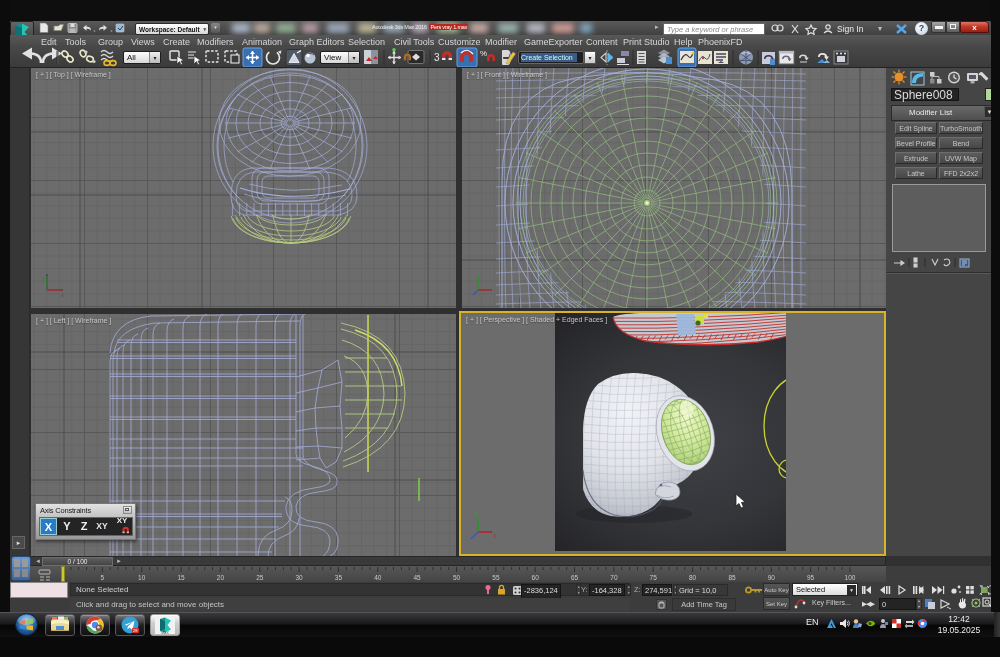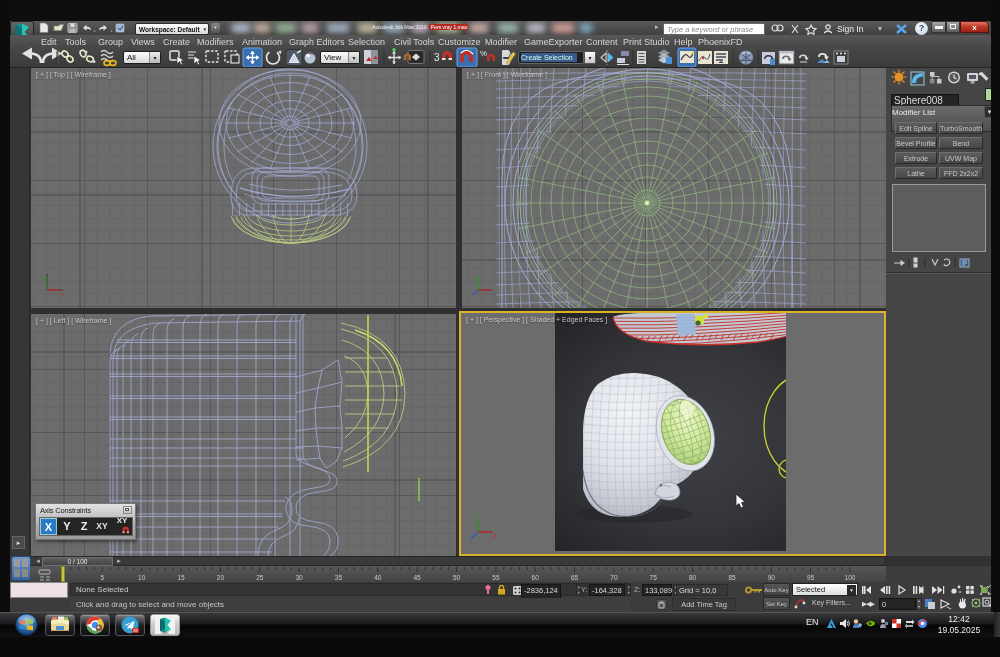--- a/index.html
+++ b/index.html
@@ -818,24 +818,24 @@
           <circle cx="66" cy="8.5" r="4.6" fill="#555"></circle>
           <path d="M66 5.5 v3 l2.4 1.6" stroke="#e8e8e8" stroke-width="1.2" fill="none"></path>
    <rect x="79" y="4" width="11" height="8" rx="1" fill="#d0d4dc"></rect>
           <rect x="81" y="6" width="7" height="4" fill="#556"></rect>
           <rect x="82.5" y="12" width="4" height="2.5" fill="#aaa"></rect>
    <path d="M95 4 l5.5 5.5 -2.2 2.2 -5.5-5.5 q-1.5 0.5-2.5-1 l2-2 q1.8-0.6 2.7 0.8 z" fill="#d8d8d8"></path>
   </g>
  </svg>
 </div>
 
-<div class="abs sbfield" style="left:891px;top:94px;width:68px;height:13px;line-height:12px;font-size:10px">Sphere008</div>
+<div class="abs sbfield" style="left:891px;top:88px;width:68px;height:13px;line-height:12px;font-size:12px">Sphere008</div>
 <div class="abs" style="left:985px;top:88px;width:11px;height:13px;background:#b2d898;border:1px solid #222"></div>
 
-<div class="abs" style="left:891px;top:105px;width:105px;height:27px;background:linear-gradient(#6a6a6a,#4e4e4e);border:1px solid #2a2a2a;color:#e8e8e8;font-size:8px;line-height:13px;padding-left:0">Modifier List</div>
+<div class="abs" style="left:891px;top:105px;width:105px;height:16px;background:linear-gradient(#6a6a6a,#4e4e4e);border:1px solid #2a2a2a;color:#e8e8e8;font-size:8px;line-height:13px;padding-left:17px">Modifier List</div>
 <div class="abs" style="left:984px;top:106px;width:11px;height:12px;background:#2c2c2c;border:1px solid #555;color:#ddd;font-size:6px;text-align:center;line-height:11px">▼</div>
 
 <div class="pbtn" style="left:895px;top:122px;width:42px;height:12px;line-height:11px">Edit Spline</div>
 <div class="pbtn" style="left:939px;top:122px;width:44px;height:12px;line-height:11px">TurboSmooth</div>
 <div class="pbtn" style="left:895px;top:137px;width:42px;height:12px;line-height:11px">Bevel Profile</div>
 <div class="pbtn" style="left:939px;top:137px;width:44px;height:12px;line-height:11px">Bend</div>
 <div class="pbtn" style="left:895px;top:152px;width:42px;height:12px;line-height:11px">Extrude</div>
 <div class="pbtn" style="left:939px;top:152px;width:44px;height:12px;line-height:11px">UVW Map</div>
 <div class="pbtn" style="left:895px;top:167px;width:42px;height:12px;line-height:11px">Lathe</div>
 <div class="pbtn" style="left:939px;top:167px;width:44px;height:12px;line-height:11px">FFD 2x2x2</div>
@@ -1022,21 +1022,21 @@
       <circle cx="31.5" cy="4.5" r="1" fill="#333"></circle>
       <circle cx="35.5" cy="8.5" r="1" fill="#333"></circle>
       <circle cx="35.5" cy="4.5" r="1" fill="#333"></circle>
       <circle cx="31.5" cy="8.5" r="1" fill="#333"></circle>
 </svg>
 <div class="sbtext" style="left:527px;top:585px;color:#aaa;font-size:7.5px">X:</div>
 <div class="sbfield" style="left:521px;top:584px;width:40px;height:18px">-2836,124</div>
 <div class="sbtext" style="left:581px;top:585px;color:#aaa;font-size:7.5px">Y:</div>
 <div class="sbfield" style="left:589px;top:584px;width:36px;height:12px">-164,328</div>
 <div class="sbtext" style="left:634px;top:585px;color:#aaa;font-size:7.5px">Z:</div>
-<div class="sbfield" style="left:642px;top:584px;width:30px;height:12px">133,089</div>
+<div class="sbfield" style="left:642px;top:584px;width:30px;height:12px">274,591</div>
 <div class="abs" style="left:576px;top:584px;width:5px;height:12px;background:#3a3a3a;border:1px solid #2a2a2a;color:#999;font-size:3.5px;text-align:center;line-height:5.5px">▲<br>▼</div>
     <div class="abs" style="left:626px;top:584px;width:5px;height:12px;background:#3a3a3a;border:1px solid #2a2a2a;color:#999;font-size:3.5px;text-align:center;line-height:5.5px">▲<br>▼</div>
     <div class="abs" style="left:673px;top:584px;width:5px;height:12px;background:#3a3a3a;border:1px solid #2a2a2a;color:#999;font-size:3.5px;text-align:center;line-height:5.5px">▲<br>▼</div>
     <div class="sbfield" style="left:676px;top:584px;width:52px;height:12px;background:#383838;border-color:#2a2a2a">Grid = 10,0</div>
 <svg class="abs" style="left:744px;top:585px" width="20" height="10" viewBox="0 0 20 10">
  <circle cx="4.5" cy="5" r="2.6" fill="none" stroke="#b89830" stroke-width="1.8"></circle>
       <path d="M7 5 h11 m-3 0 v2.6 m-3.5-2.6 v2.6" stroke="#b89830" stroke-width="1.8"></path>
 </svg>
 <div class="abs" style="left:763px;top:583px;width:27px;height:13px;background:linear-gradient(#555,#444);border:1px solid #2a2a2a;color:#ccc;font-size:6px;text-align:center;line-height:12px">Auto Key</div>
 <div class="abs" style="left:792px;top:583px;width:66px;height:13px;background:linear-gradient(#fff,#ddd);border:1px solid #222;color:#111;font-size:7.5px;line-height:12px;padding-left:3px">Selected<span style="position:absolute;right:1px;top:1px;width:9px;height:10px;background:#2a2a2a;font-size:5px;text-align:center;line-height:10px;color:#ddd">▼</span></div>

